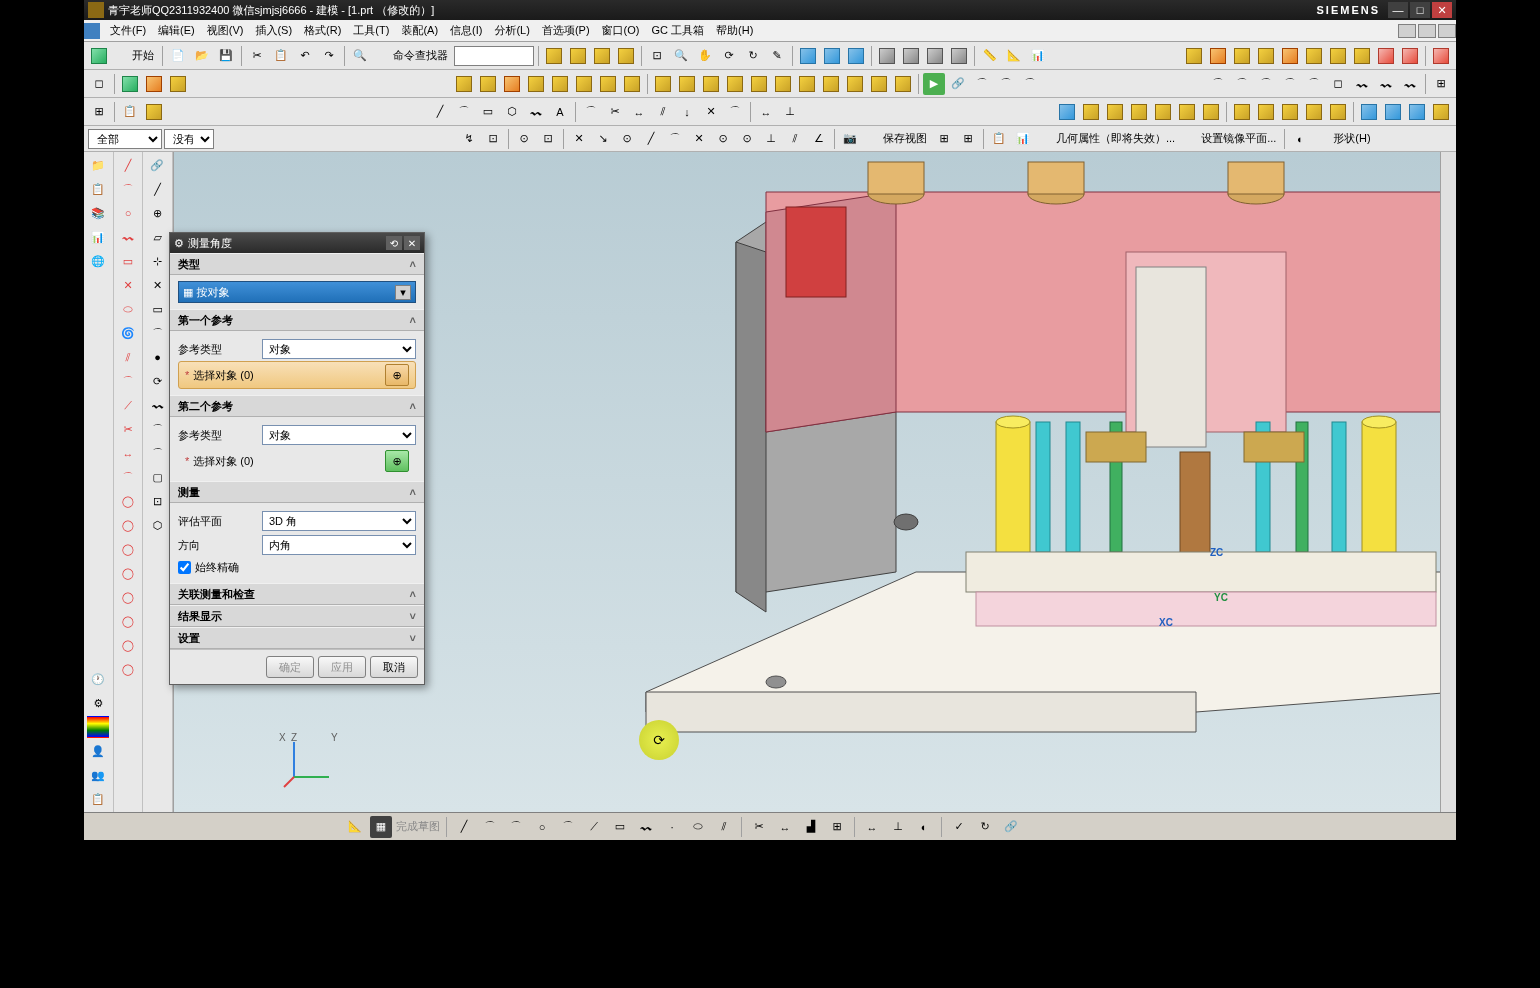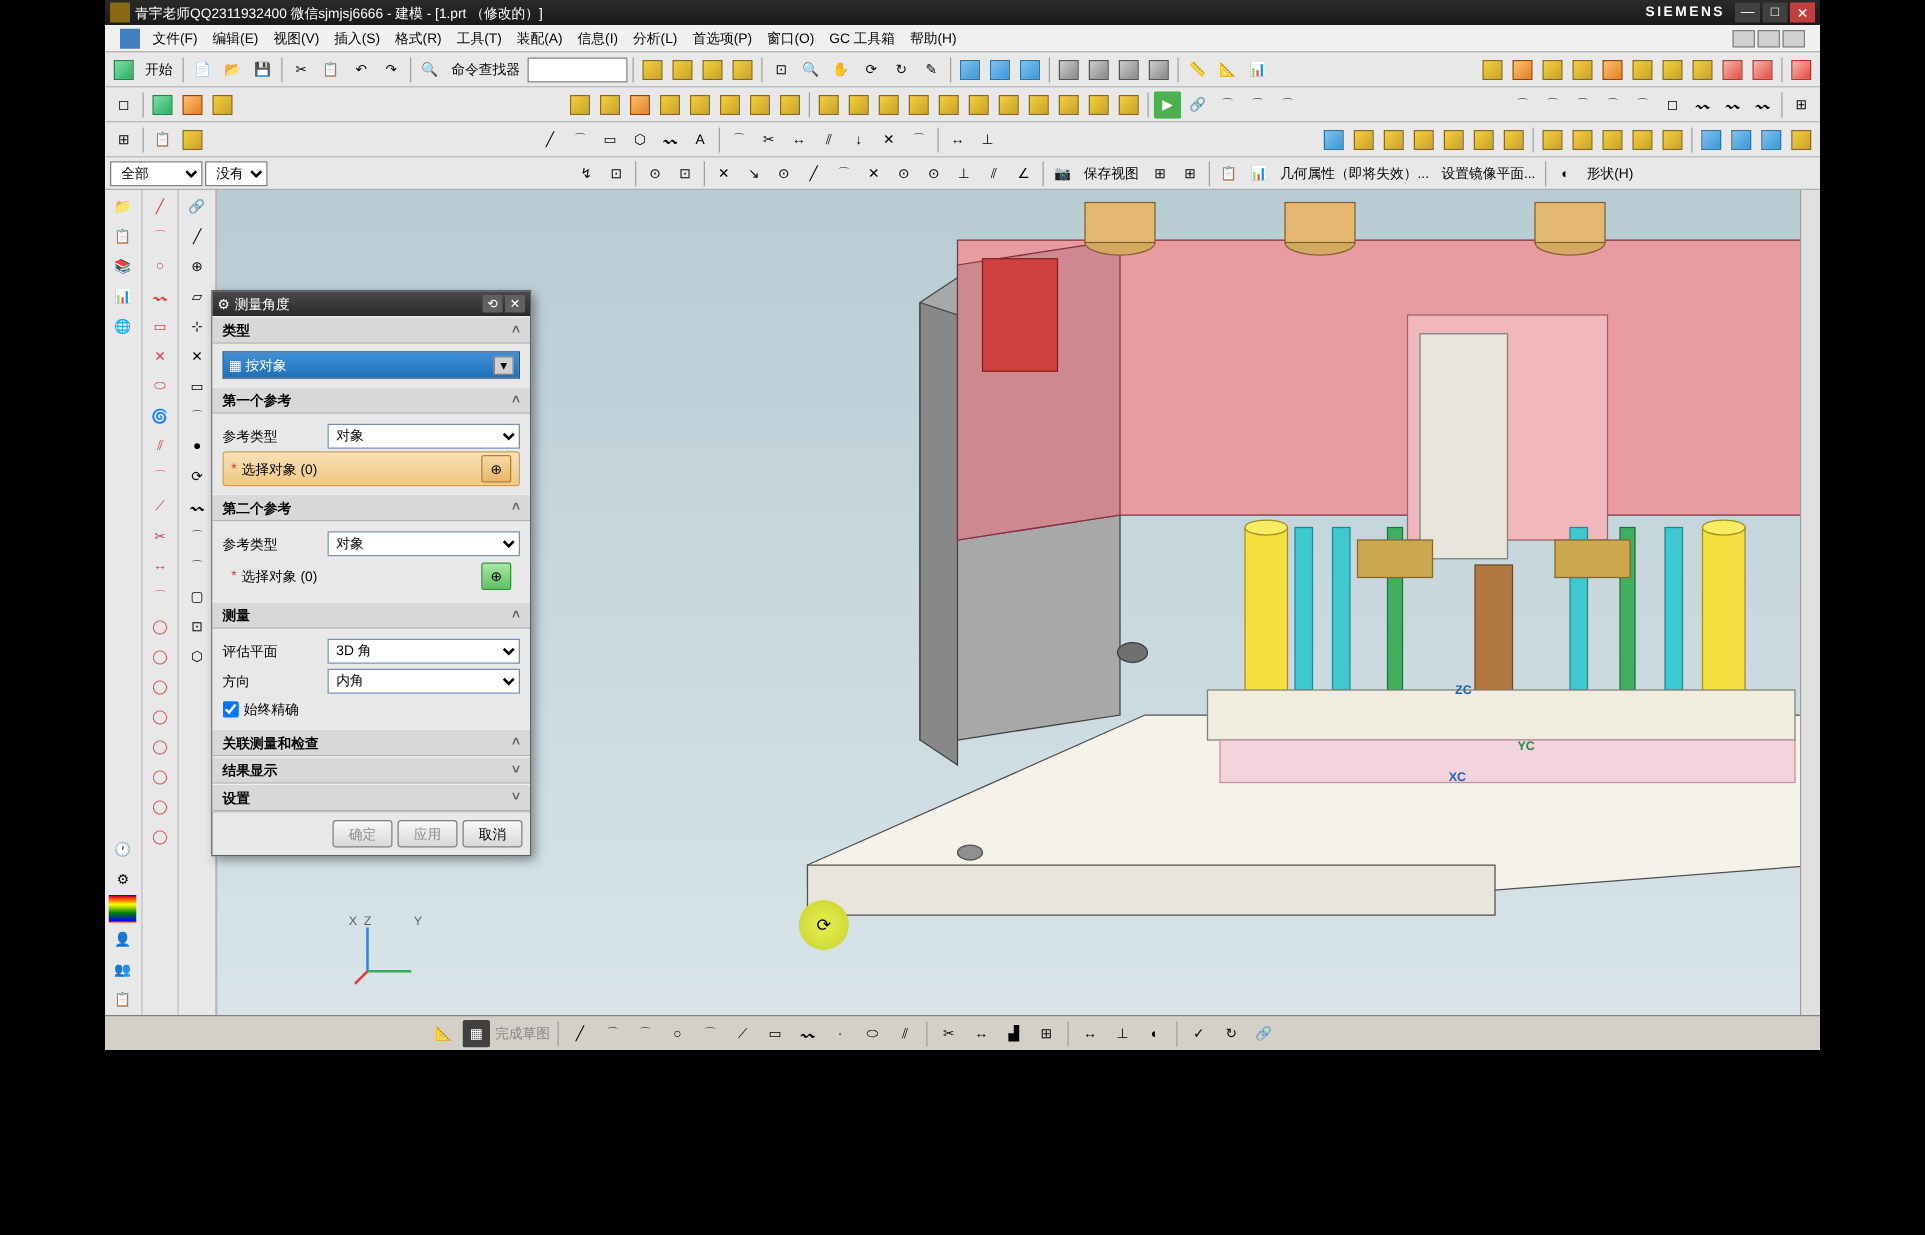--- a/index.html
+++ b/index.html
@@ -9,35 +9,35 @@
 
 .titlebar { height: 20px; background: linear-gradient(to bottom, #2a2a2a, #1a1a1a); display: flex; align-items: center; color: #fff; padding: 0 4px; }
 .titlebar .app-icon { width: 16px; height: 16px; background: #8b6914; margin-right: 4px; }
 .titlebar .title { flex: 1; font-size: 11px; }
 .titlebar .brand { font-weight: bold; letter-spacing: 2px; margin-right: 8px; }
 .window-controls { display: flex; gap: 2px; }
 .window-controls .btn { width: 20px; height: 16px; background: #404040; color: #fff; display: flex; align-items: center; justify-content: center; cursor: pointer; }
 .window-controls .close { background: #c04040; }
 
 
-.menubar { height: 22px; background: #f0f0f0; display: flex; align-items: center; border-bottom: 1px solid #a0a0a0; padding: 0 12px; }
+.menubar { height: 22px; background: #f0f0f0; display: flex; align-items: center; border-bottom: 1px solid #a0a0a0; padding: 0 0; }
 .menubar .menu-icon { width: 16px; height: 16px; background: #4080c0; margin-right: 4px; }
 .menubar .menu-item { padding: 2px 6px; cursor: pointer; }
 .menubar .doc-controls { margin-left: auto; display: flex; gap: 2px; }
 .menubar .doc-controls .btn { width: 18px; height: 14px; background: #d0d0d0; border: 1px solid #808080; cursor: pointer; }
 
 
 .toolbar-row { height: 28px; background: #e8e8e8; border-bottom: 1px solid #b0b0b0; display: flex; align-items: center; padding: 0 4px; gap: 2px; }
 .toolbar-row.row2 { height: 28px; }
 .toolbar-row.row3 { height: 28px; }
 .toolbar-row.row4 { height: 26px; }
 .tool-btn { width: 22px; height: 22px; border: 1px solid transparent; display: flex; align-items: center; justify-content: center; cursor: pointer; border-radius: 2px; }
 .tool-btn.green { background: #4caf50; color: #fff; }
 .sep { width: 1px; height: 20px; background: #a0a0a0; margin: 0 2px; }
-.tool-text { padding: 0 4px; }
+.tool-text { padding: 0 4px; margin-left: 16px; }
 .tool-input { height: 20px; border: 1px solid #808080; padding: 0 4px; background: #fff; }
 
 
 .cube-icon { width: 16px; height: 16px; display: inline-block; }
 .cube-gold { background: linear-gradient(135deg, #f4d03f, #c9a227); border: 1px solid #8b6914; }
 .cube-blue { background: linear-gradient(135deg, #85c1e9, #3498db); border: 1px solid #2874a6; }
 .cube-green { background: linear-gradient(135deg, #82e0aa, #27ae60); border: 1px solid #1e8449; }
 .cube-red { background: linear-gradient(135deg, #f5b7b1, #e74c3c); border: 1px solid #b03a2e; }
 .cube-gray { background: linear-gradient(135deg, #ccc, #888); border: 1px solid #555; }
 .cube-orange { background: linear-gradient(135deg, #f8c471, #e67e22); border: 1px solid #a04000; }
@@ -540,21 +540,21 @@
         <rect x="330" y="400" width="470" height="40" fill="#f0ece0" stroke="#808070"></rect>
 
         <rect x="340" y="440" width="460" height="34" fill="#f4d4dc" stroke="#c090a0"></rect>
 
         <ellipse cx="270" cy="370" rx="12" ry="8" fill="#707070" stroke="#404040"></ellipse>
         <ellipse cx="140" cy="530" rx="10" ry="6" fill="#909090" stroke="#505050"></ellipse>
       </svg>
 
       <div class="coord-label" style="left:985px;top:465px;color:#2060c0">XC</div>
       <div class="coord-label" style="left:1040px;top:440px;color:#209040">YC</div>
-      <div class="coord-label" style="left:990px;top:395px;color:#2060c0">ZC</div>
+      <div class="coord-label" style="left:1036px;top:395px;color:#2060c0">ZC</div>
 
       <div class="rotate-marker">⟳</div>
 
       <div class="csys">
         <svg viewBox="0 0 60 60">
           <line x1="15" y1="45" x2="15" y2="10" stroke="#3080e0" stroke-width="2"></line>
           <line x1="15" y1="45" x2="50" y2="45" stroke="#30b050" stroke-width="2"></line>
           <line x1="15" y1="45" x2="5" y2="55" stroke="#e04040" stroke-width="2"></line>
         </svg>
         <span class="csys-label" style="left:12px;top:0">Z</span>

